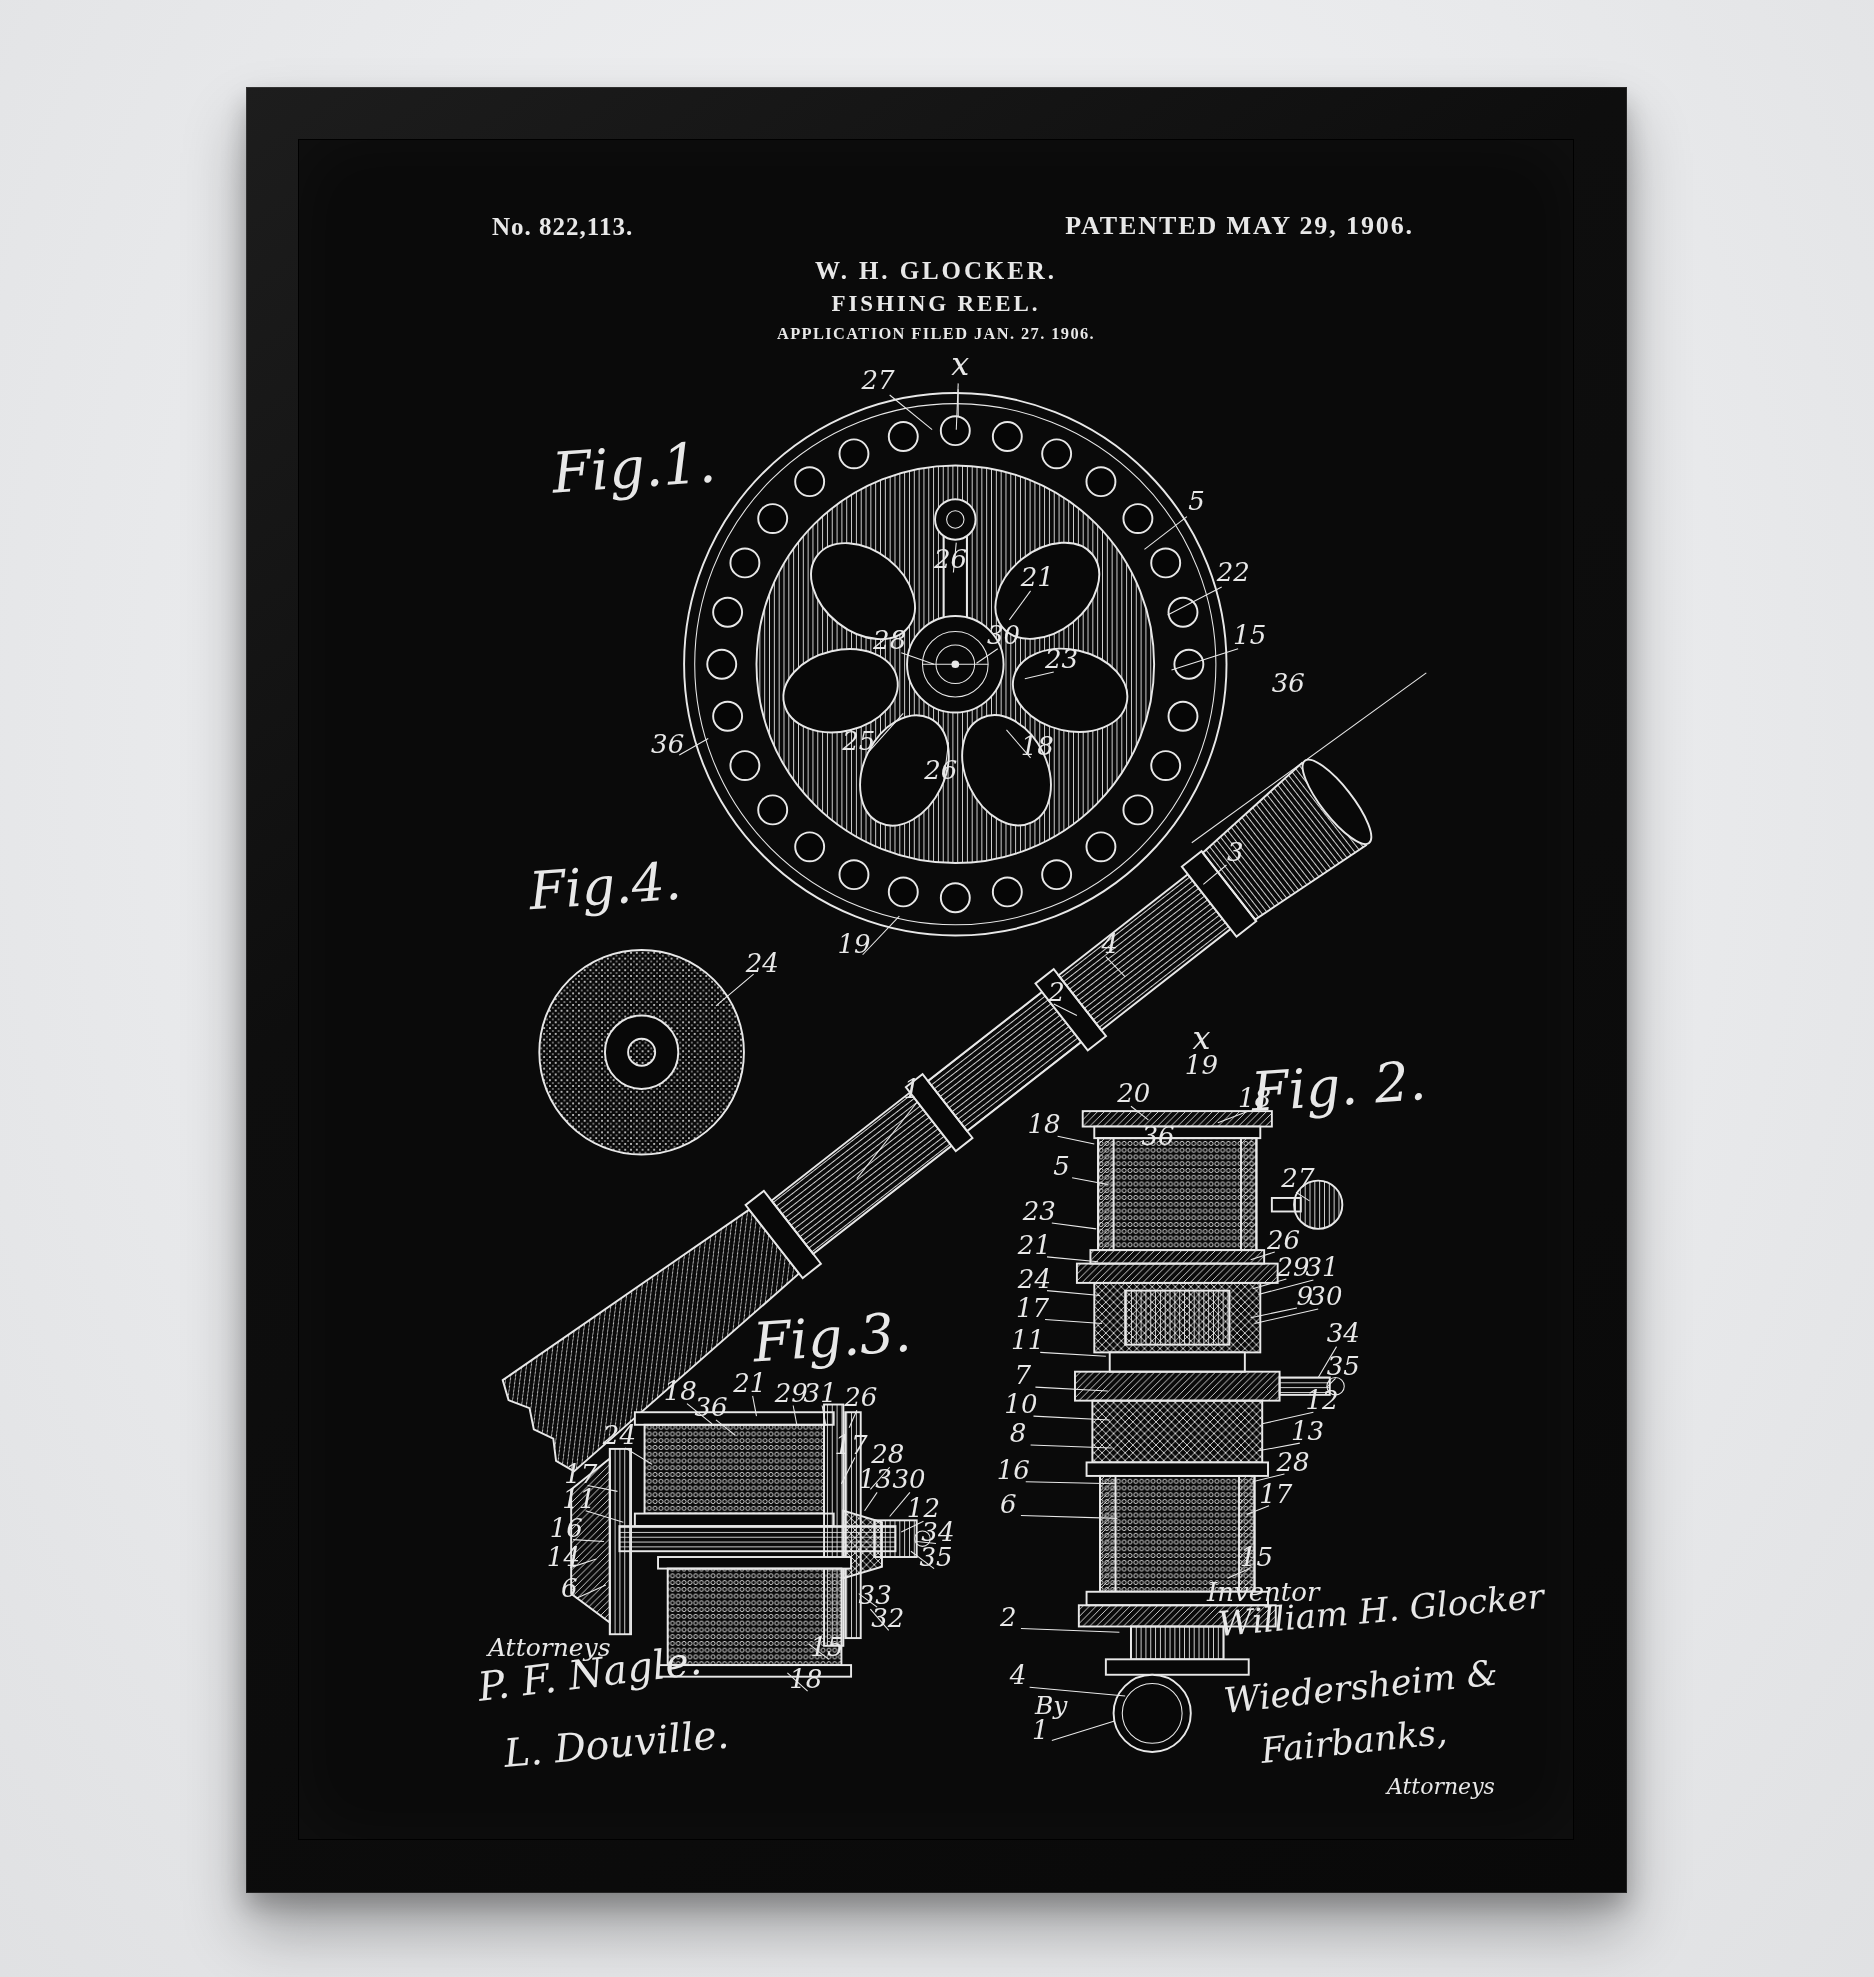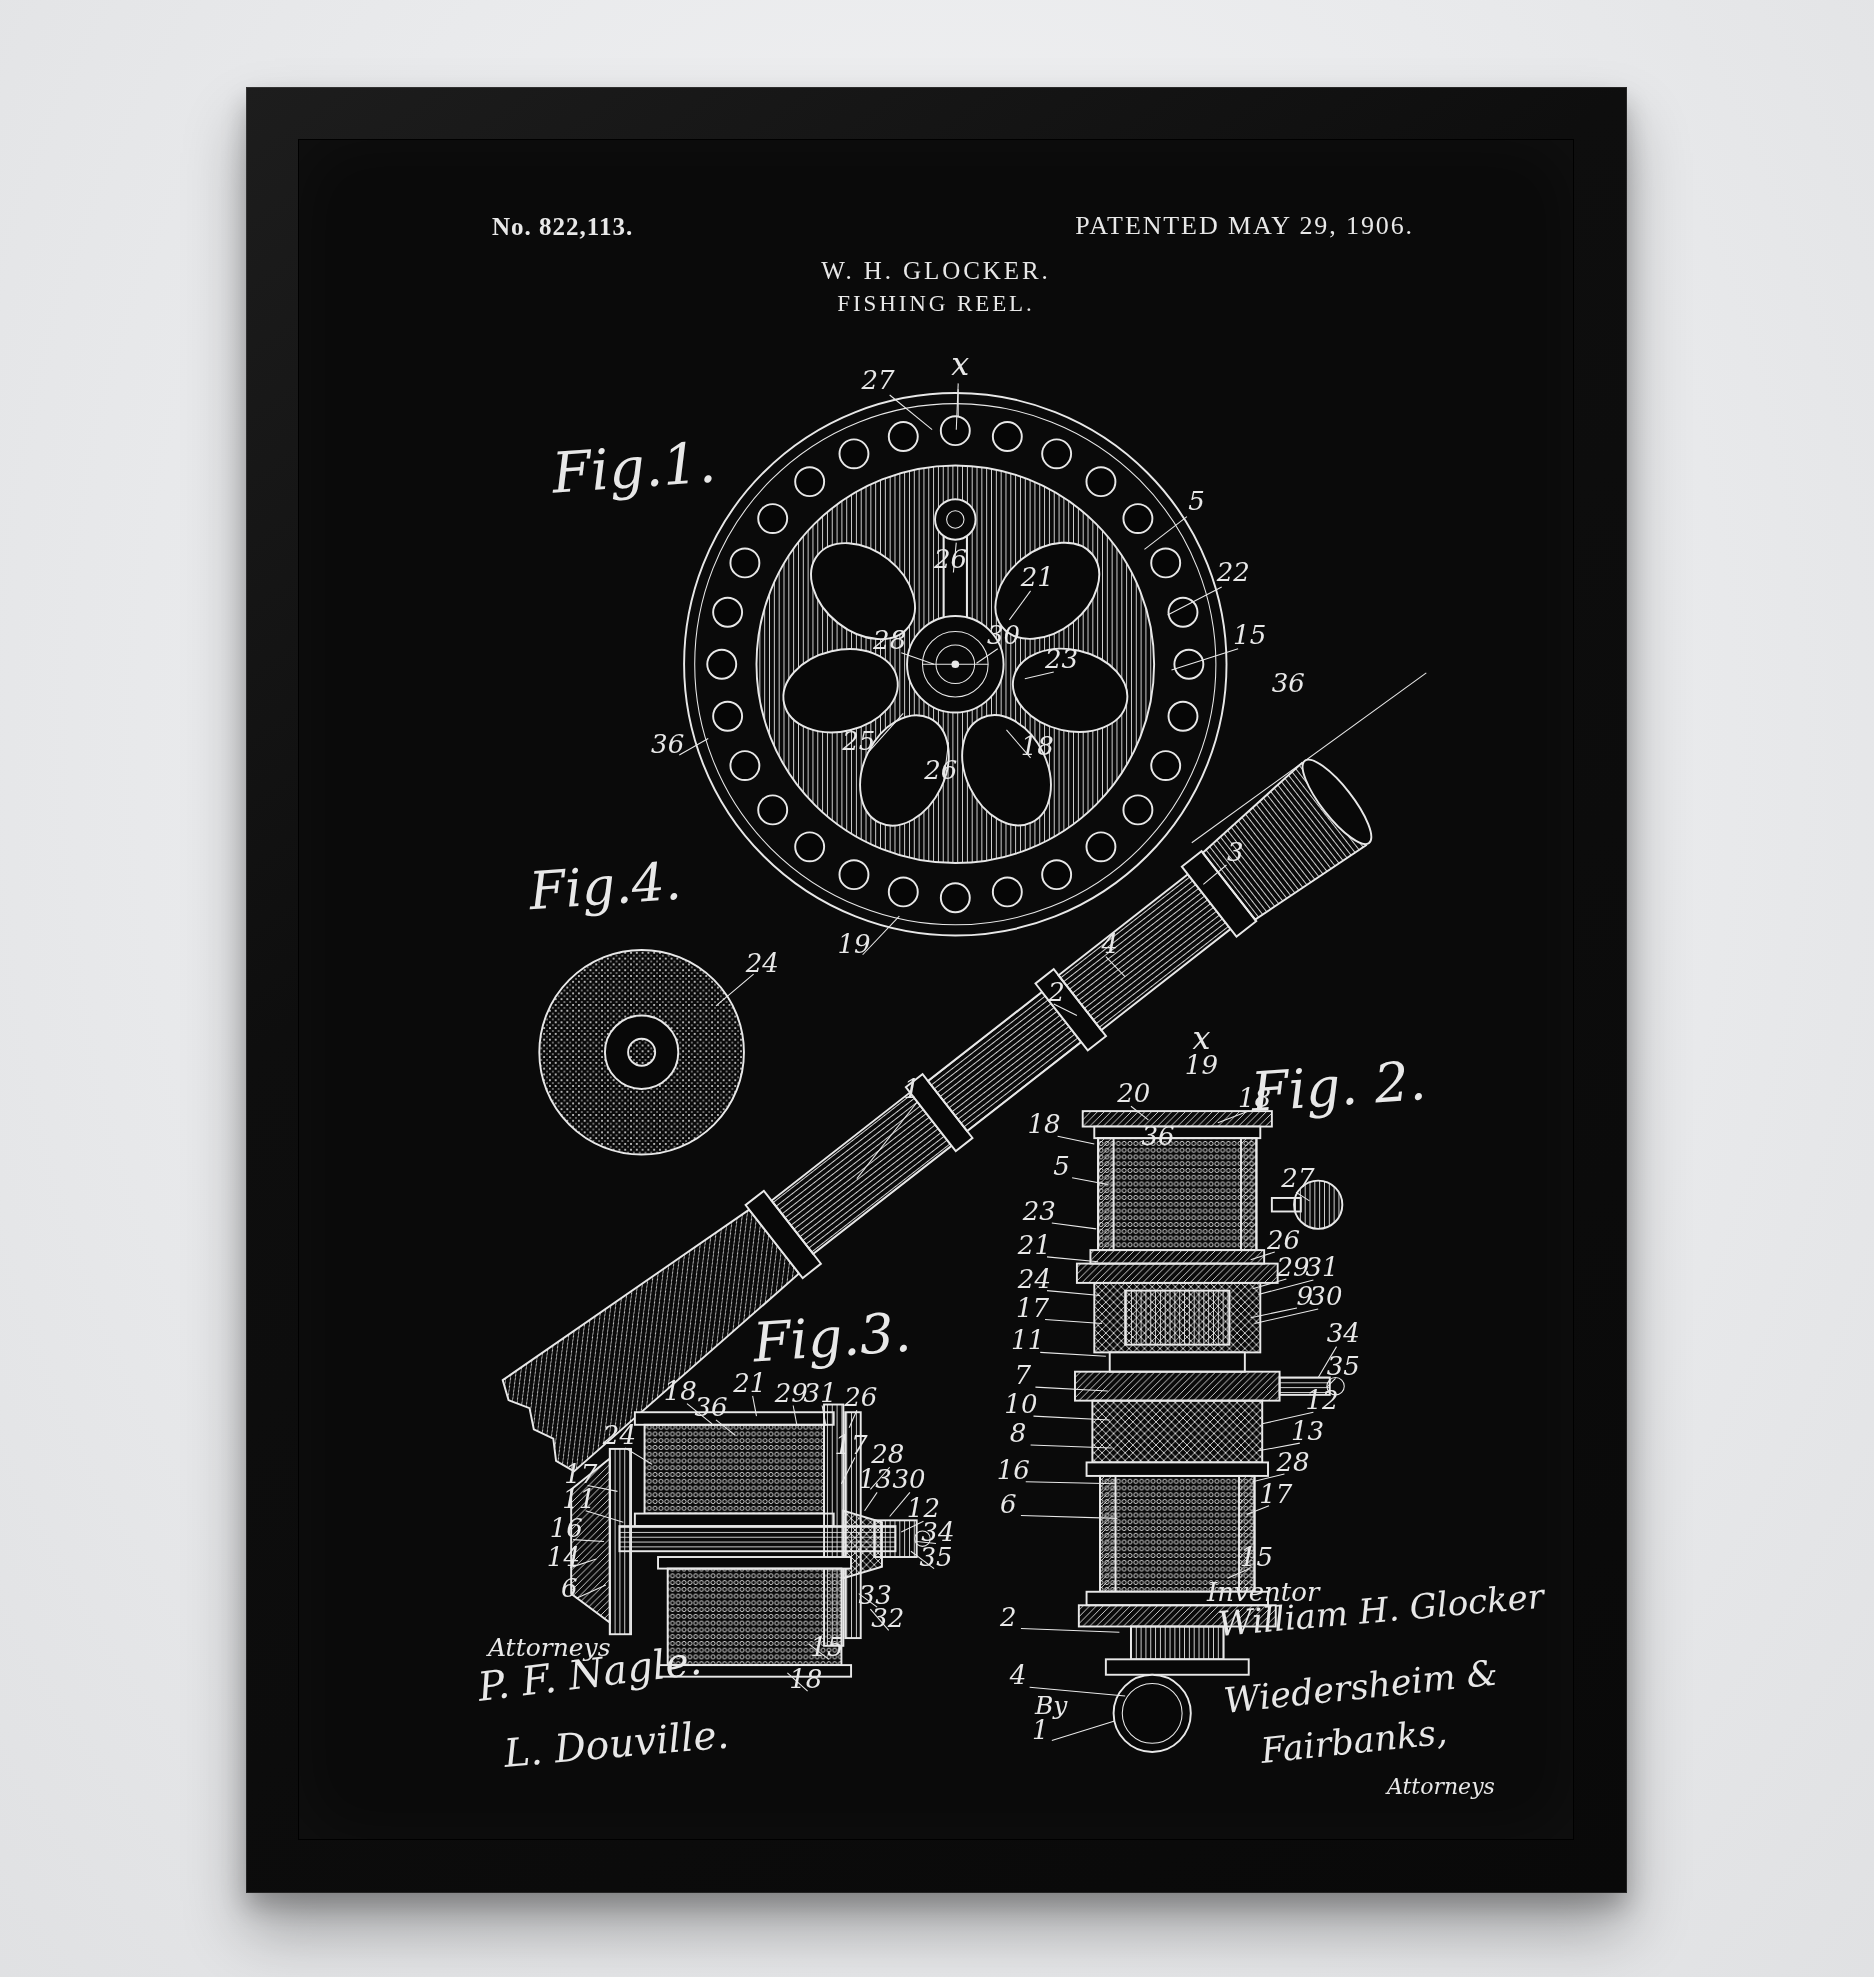--- a/index.html
+++ b/index.html
@@ -40,21 +40,21 @@
   .px{fill:url(#pCross);stroke:var(--ink);stroke-width:2;}
   .pc{fill:url(#pCoil);stroke:var(--ink);stroke-width:2;}
   .pd{fill:url(#pDots);stroke:var(--ink);stroke-width:2;}
   .pl{stroke:var(--ink);stroke-width:.9;}
   .hole{fill:#060606;stroke:var(--ink);stroke-width:2;}
   .lead{stroke:var(--ink);stroke-width:1.1;}
   .plabel{font:italic 27px "DejaVu Serif",serif;fill:var(--ink);text-anchor:middle;}
   .pscript{font-size:33px;}
 
   
-  .hdr{position:absolute;color:var(--ink);font-family:"Liberation Serif",serif;font-weight:400;white-space:nowrap;}
+  .hdr{position:absolute;color:var(--ink);font-family:"Liberation Serif",serif;font-weight:700;white-space:nowrap;}
   .hdr-no{left:193px;top:73px;font-size:25px;letter-spacing:1px;font-weight:600;font-family:Liberation Serif, serif;}
   .hdr-date{right:159px;top:71px;font-size:26px;letter-spacing:1.9px;}
   .hdr-name{left:0;right:0;top:117px;text-align:center;font-size:25px;letter-spacing:2.9px;}
   .hdr-title{left:0;right:0;top:151px;text-align:center;font-size:23px;letter-spacing:2.9px;}
   .hdr-app{left:0;right:0;top:184px;text-align:center;font-size:16.4px;letter-spacing:1.4px;}
 
   
   .figcap{position:absolute;color:var(--ink);font-family:"DejaVu Serif",serif;font-style:italic;transform:rotate(-4deg);white-space:nowrap;}
   .figcap-1{left:253px;top:295px;font-size:56px;}
   .figcap-4{left:230px;top:716px;font-size:52px;}
@@ -377,20 +377,21 @@
             <text x="610" y="1541" class="plabel">32</text>
             <text x="547" y="1571" class="plabel">15</text>
             <text x="525" y="1604" class="plabel">18</text>
           </g>
       </svg>
 
       <div class="hdr hdr-no">No. 822,113.</div>
       <div class="hdr hdr-date">PATENTED MAY 29, 1906.</div>
       <div class="hdr hdr-title">FISHING REEL.</div>
       <div class="hdr hdr-name">W. H. GLOCKER.</div>
+      <div class="hdr hdr-app">APPLICATION FILED JAN. 27. 1906.</div>
 
       <div class="figcap figcap-1">Fig.1.</div>
       <div class="figcap figcap-4">Fig.4.</div>
       <div class="figcap figcap-2">Fig. 2.</div>
       <div class="figcap figcap-3">Fig.3.</div>
 
       <div class="small-label witnesses-label">Attorneys</div>
       <div class="sig sig-w1">P. F. Nagle.</div>
       <div class="sig sig-w2">L. Douville.</div>
       <div class="small-label inventor-label">Inventor</div>

